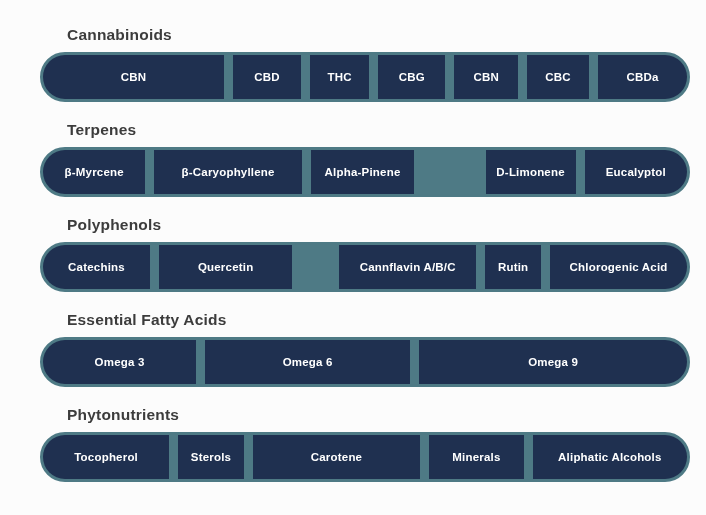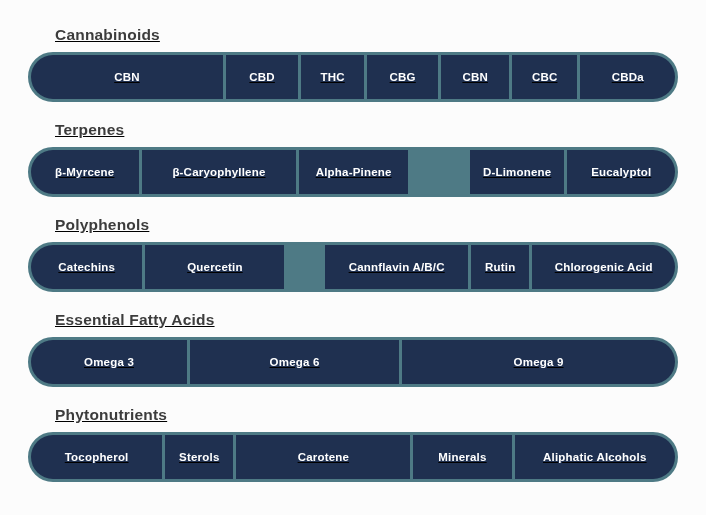--- a/index.html
+++ b/index.html
@@ -13,42 +13,41 @@
   html, body {
     margin: 0;
     padding: 0;
     width: 706px;
     height: 515px;
     background: var(--bg);
     font-family: "Liberation Sans", sans-serif;
     overflow: hidden;
   }
   main.infographic {
-    padding: 25px 0 0 28px;
+    padding: 25px 0 0 40px;
     width: 706px;
     height: 515px;
-    text-decoration: underline;
   }
   .group { margin: 0 0 18px 0; }
   .group-title {
     margin: 0 0 8px 27px;
     font-size: 15.5px;
     line-height: 19px;
     font-weight: bold;
     color: var(--heading);
     letter-spacing: 0.2px;
   }
   .bar {
     width: 650px;
     height: 50px;
     border: 3px solid var(--border);
     background: var(--border);
     border-radius: 26px;
     display: flex;
-    gap: 3px;
+    gap: 9px;
     overflow: hidden;
   }
   .segment {
     background: var(--fill);
     display: flex;
     align-items: center;
     justify-content: center;
     color: var(--segtext);
     font-weight: bold;
     font-size: 11.5px;

